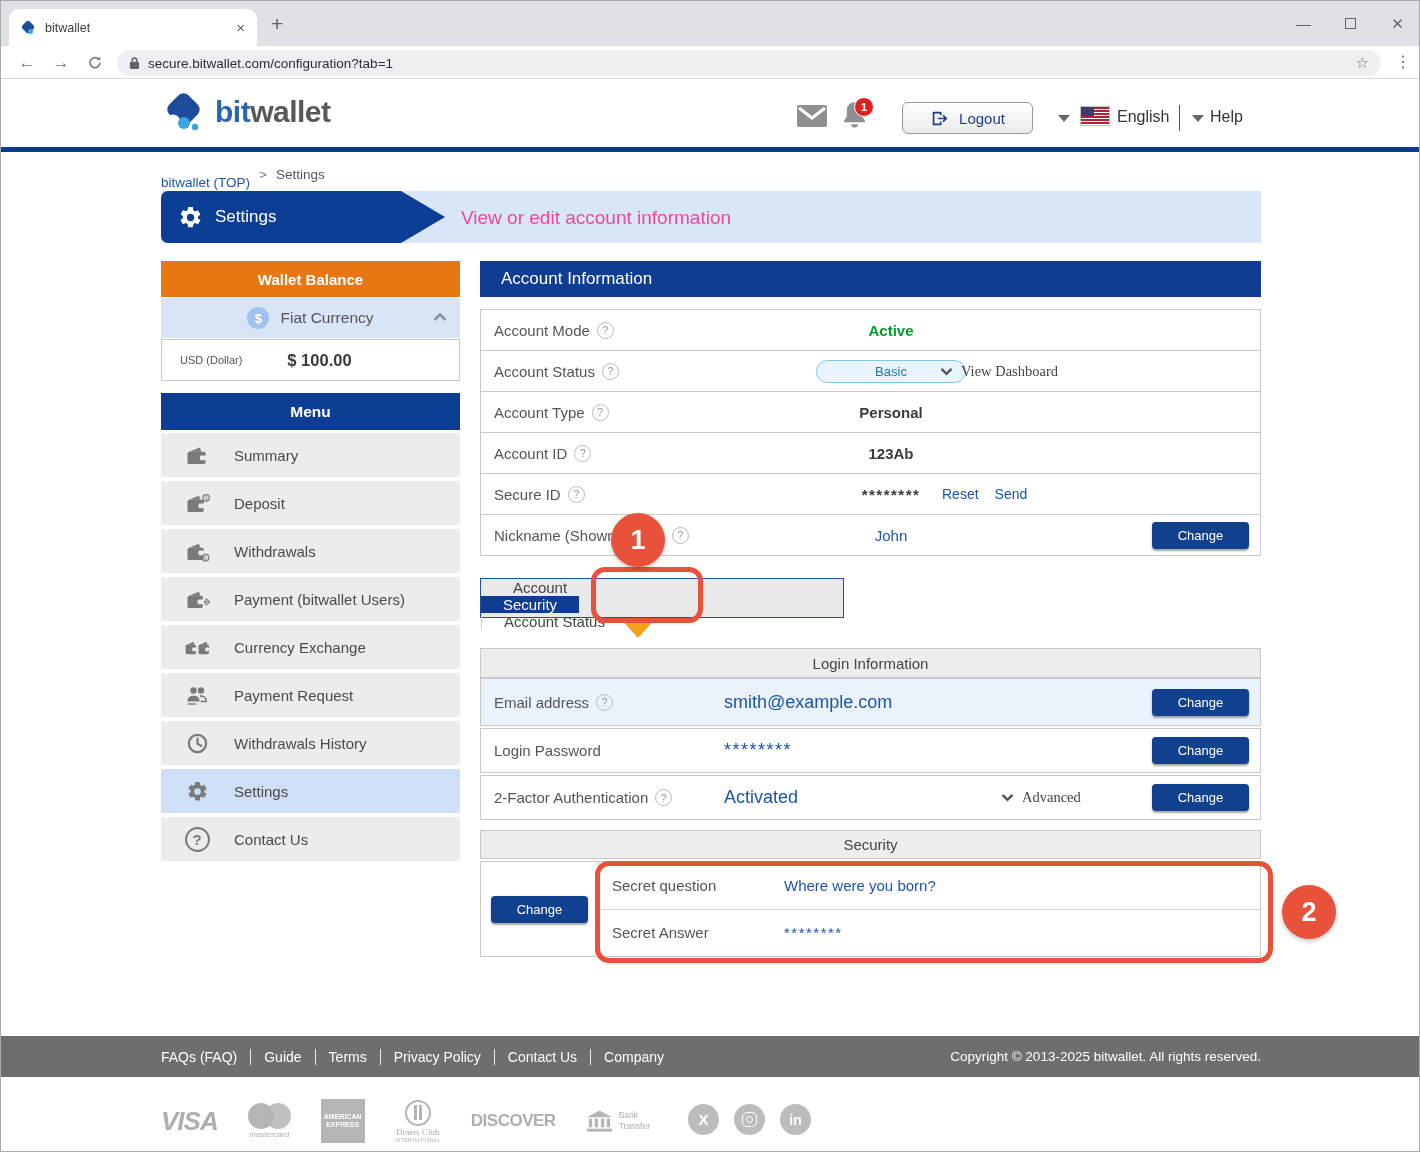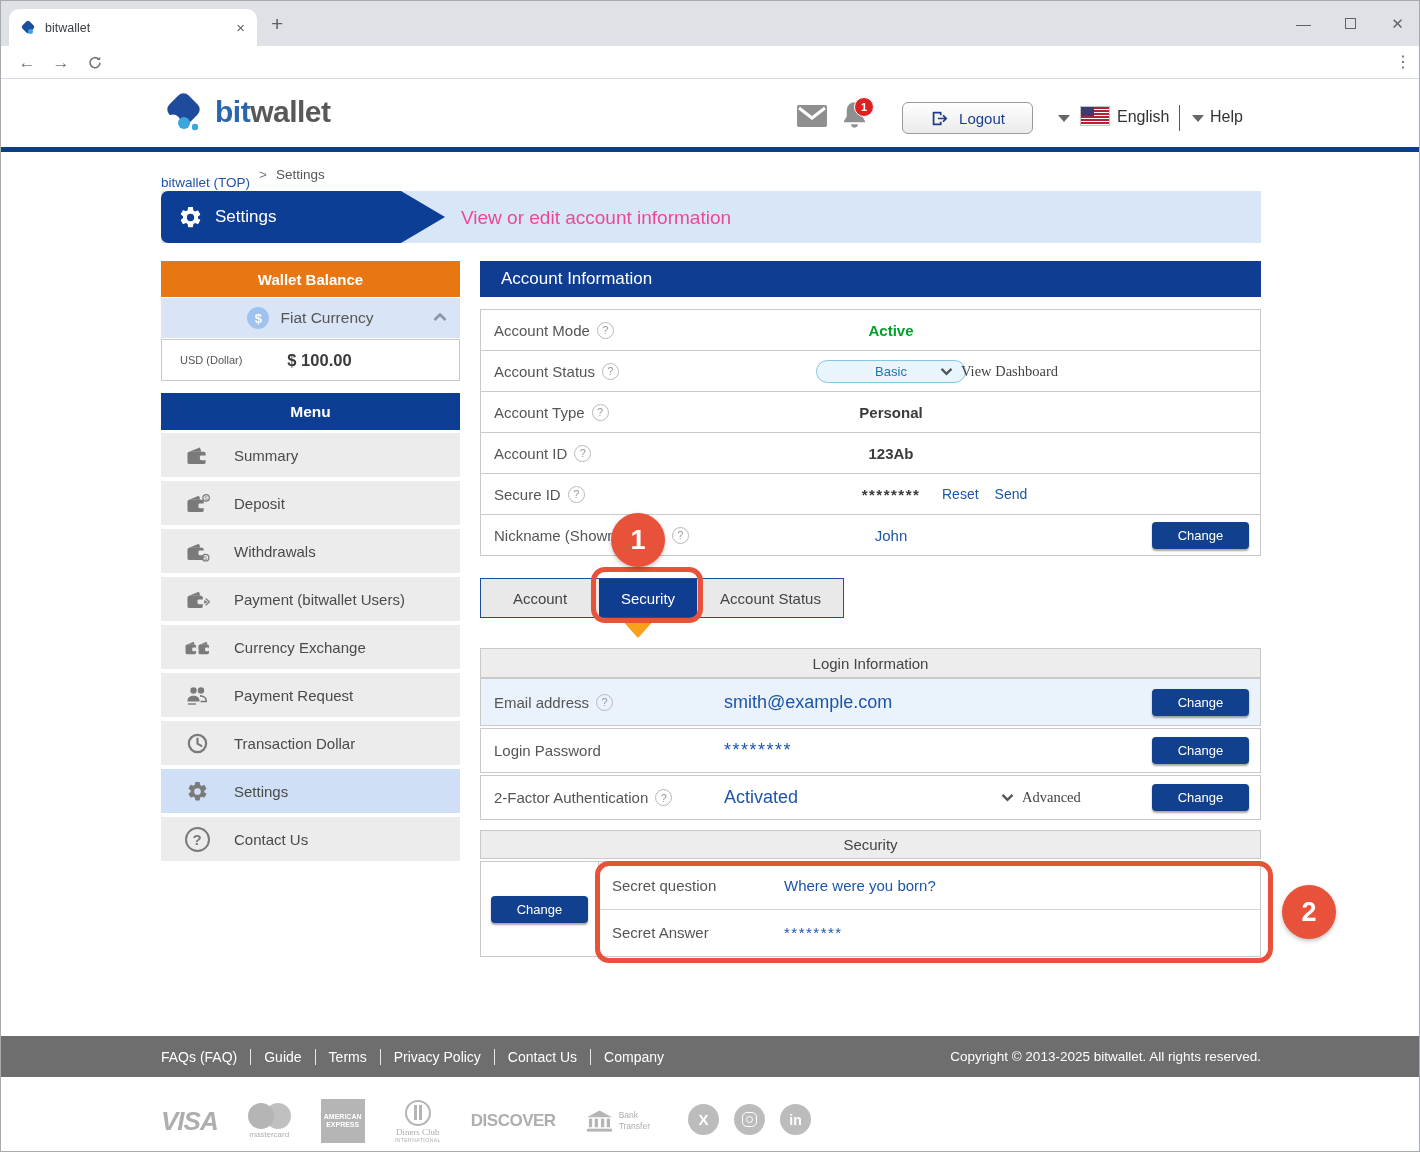--- a/index.html
+++ b/index.html
@@ -79,21 +79,21 @@
   .bold { font-weight:bold; color:#3b3b3b; }
   .green { color:#00a12b; font-weight:bold; }
   .bluev { color:#1d55a8; }
   .stars { letter-spacing:1.5px; }
   .pillwrap { position:absolute; left:240px; width:340px; display:flex; justify-content:center; }
   .pill { width:150px; height:23px; border-radius:12px; background:#e9f5fc; border:1px solid #86c5e3; color:#2076ad; font-size:13px; display:flex; align-items:center; justify-content:center; }
   .linkset { position:absolute; display:flex; gap:16px; font-size:14px; color:#1d55a8; }
   .chevlink { position:absolute; display:flex; align-items:center; gap:8px; font-size:14.5px; color:#444;font-family:Liberation Serif, serif; }
   .btn-change { position:absolute; right:11px; width:97px; height:27px; background:#11408e; color:#fff; font-size:13px; border:none; border-radius:4px; display:flex; align-items:center; justify-content:center; box-shadow:0 1.5px 2px rgba(0,0,0,.35); cursor:default; }
 
-  .tabs { position:absolute; left:479px; top:577px; width:364px; height:40px; border:1px solid #1d4f9e; background:#e9e9e9; display:flex; }
+  .tabs { position:absolute; left:479px; top:577px; width:364px; height:40px; border:1px solid #1d4f9e; background:#e9e9e9; display:flex;flex-direction:column; }
   .tabbtn { display:flex; align-items:center; justify-content:center; font-size:15px; color:#444; }
   .tabbtn.t1 { width:118px; } .tabbtn.t2 { width:98px; background:#0e3d92; color:#fff; } .tabbtn.t3 { width:146px; border-left:1px solid #cfcfcf; }
   .pointer { position:absolute; left:619px; top:617px; width:0; height:0; border-left:18px solid transparent; border-right:18px solid transparent; border-top:20px solid #f9a11b; }
 
   .gridhdr { position:absolute; left:479px; width:781px; background:#ededed; border:1px solid #c9c9c9; display:flex; align-items:center; justify-content:center; font-size:15px; color:#444; }
   .lrow { position:absolute; left:479px; width:781px; border:1px solid #c9c9c9; background:#fff; display:flex; align-items:center; }
   .lv { position:absolute; left:243px; font-size:18px; color:#1d55a8; }
 
   .sectable { position:absolute; left:479px; top:860px; width:781px; height:96px; border:1px solid #c9c9c9; display:flex; background:#fff; }
   .secleft { width:118px; border-right:1px solid #c9c9c9; display:flex; align-items:center; justify-content:center; }
@@ -161,20 +161,28 @@
   </div>
   <div class="urlrow">
     <span class="navic" style="left:12px">←</span>
     <span class="navic" style="left:46px">→</span>
     <span class="navic" style="left:80px">
       <svg width="16" height="16" viewBox="0 0 24 24">
           <path d="M19.5 11.5a7.5 7.5 0 1 1-2.2-5.3" fill="none" stroke="#757575" stroke-width="2.4"></path>
           <path d="M19.8 2.5v5h-5z" fill="#757575"></path>
         </svg>
     </span>
+    <div class="urlfield">
+      <svg width="11" height="14" viewBox="0 0 12 15">
+          <rect x="1" y="6" width="10" height="8" rx="1.5" fill="#5f6368"></rect>
+          <path d="M3.5 6V4.5a2.5 2.5 0 0 1 5 0V6" fill="none" stroke="#5f6368" stroke-width="1.6"></path>
+        </svg>
+      <span class="urltext">secure.bitwallet.com/configuration?tab=1</span>
+      <span class="urlstar">☆</span>
+    </div>
     <span class="dots">⋮</span>
   </div>
 
   <svg class="logo" viewBox="0 0 46 44">
     <rect x="9" y="5" width="27" height="27" rx="7" transform="rotate(45 22.5 18.5)" fill="#1e4b9b"></rect>
     <circle cx="12" cy="31" r="7.5" fill="#fff"></circle>
     <circle cx="23" cy="32" r="6" fill="#3aa6dd"></circle>
     <circle cx="34" cy="36" r="3.2" fill="#3aa6dd"></circle>
   </svg>
   <div class="wordmark"><span class="wm-bit">bit</span><span class="wm-wallet">wallet</span></div>
@@ -308,21 +316,21 @@
         </span>
       <span class="mi-label">Payment Request</span>
     </div>
     <div class="menu-item">
       <span class="mi-icon">
           <svg width="23" height="23" viewBox="0 0 24 24">
             <circle cx="12" cy="12" r="9" fill="none" stroke="#7a7a7a" stroke-width="2.3"></circle>
             <path d="M12 7v5.2l4 2.3" fill="none" stroke="#7a7a7a" stroke-width="2.3" stroke-linecap="round"></path>
           </svg>
         </span>
-      <span class="mi-label">Transaction Dollar</span>
+      <span class="mi-label">Withdrawals History</span>
     </div>
     <div class="menu-item active">
       <span class="mi-icon">
           <svg width="23" height="23" viewBox="0 0 24 24">
             <path fill="#7a7a7a" d="M19.14 12.94a7 7 0 0 0 .06-.94 7 7 0 0 0-.06-.94l2.03-1.58a.5.5 0 0 0 .12-.64l-1.92-3.32a.5.5 0 0 0-.61-.22l-2.39.96a7.3 7.3 0 0 0-1.62-.94l-.36-2.54A.5.5 0 0 0 13.9 2h-3.8a.5.5 0 0 0-.49.42l-.36 2.54a7.3 7.3 0 0 0-1.62.94l-2.39-.96a.5.5 0 0 0-.61.22L2.71 8.48a.5.5 0 0 0 .12.64l2.03 1.58a7 7 0 0 0 0 1.88l-2.03 1.58a.5.5 0 0 0-.12.64l1.92 3.32c.14.24.42.34.61.22l2.39-.96a7.3 7.3 0 0 0 1.62.94l.36 2.54a.5.5 0 0 0 .49.42h3.8a.5.5 0 0 0 .49-.42l.36-2.54a7.3 7.3 0 0 0 1.62-.94l2.39.96a.5.5 0 0 0 .61-.22l1.92-3.32a.5.5 0 0 0-.12-.64ZM12 15.5A3.5 3.5 0 1 1 15.5 12 3.5 3.5 0 0 1 12 15.5Z"></path>
           </svg>
         </span>
       <span class="mi-label">Settings</span>
     </div>
     <div class="menu-item">

